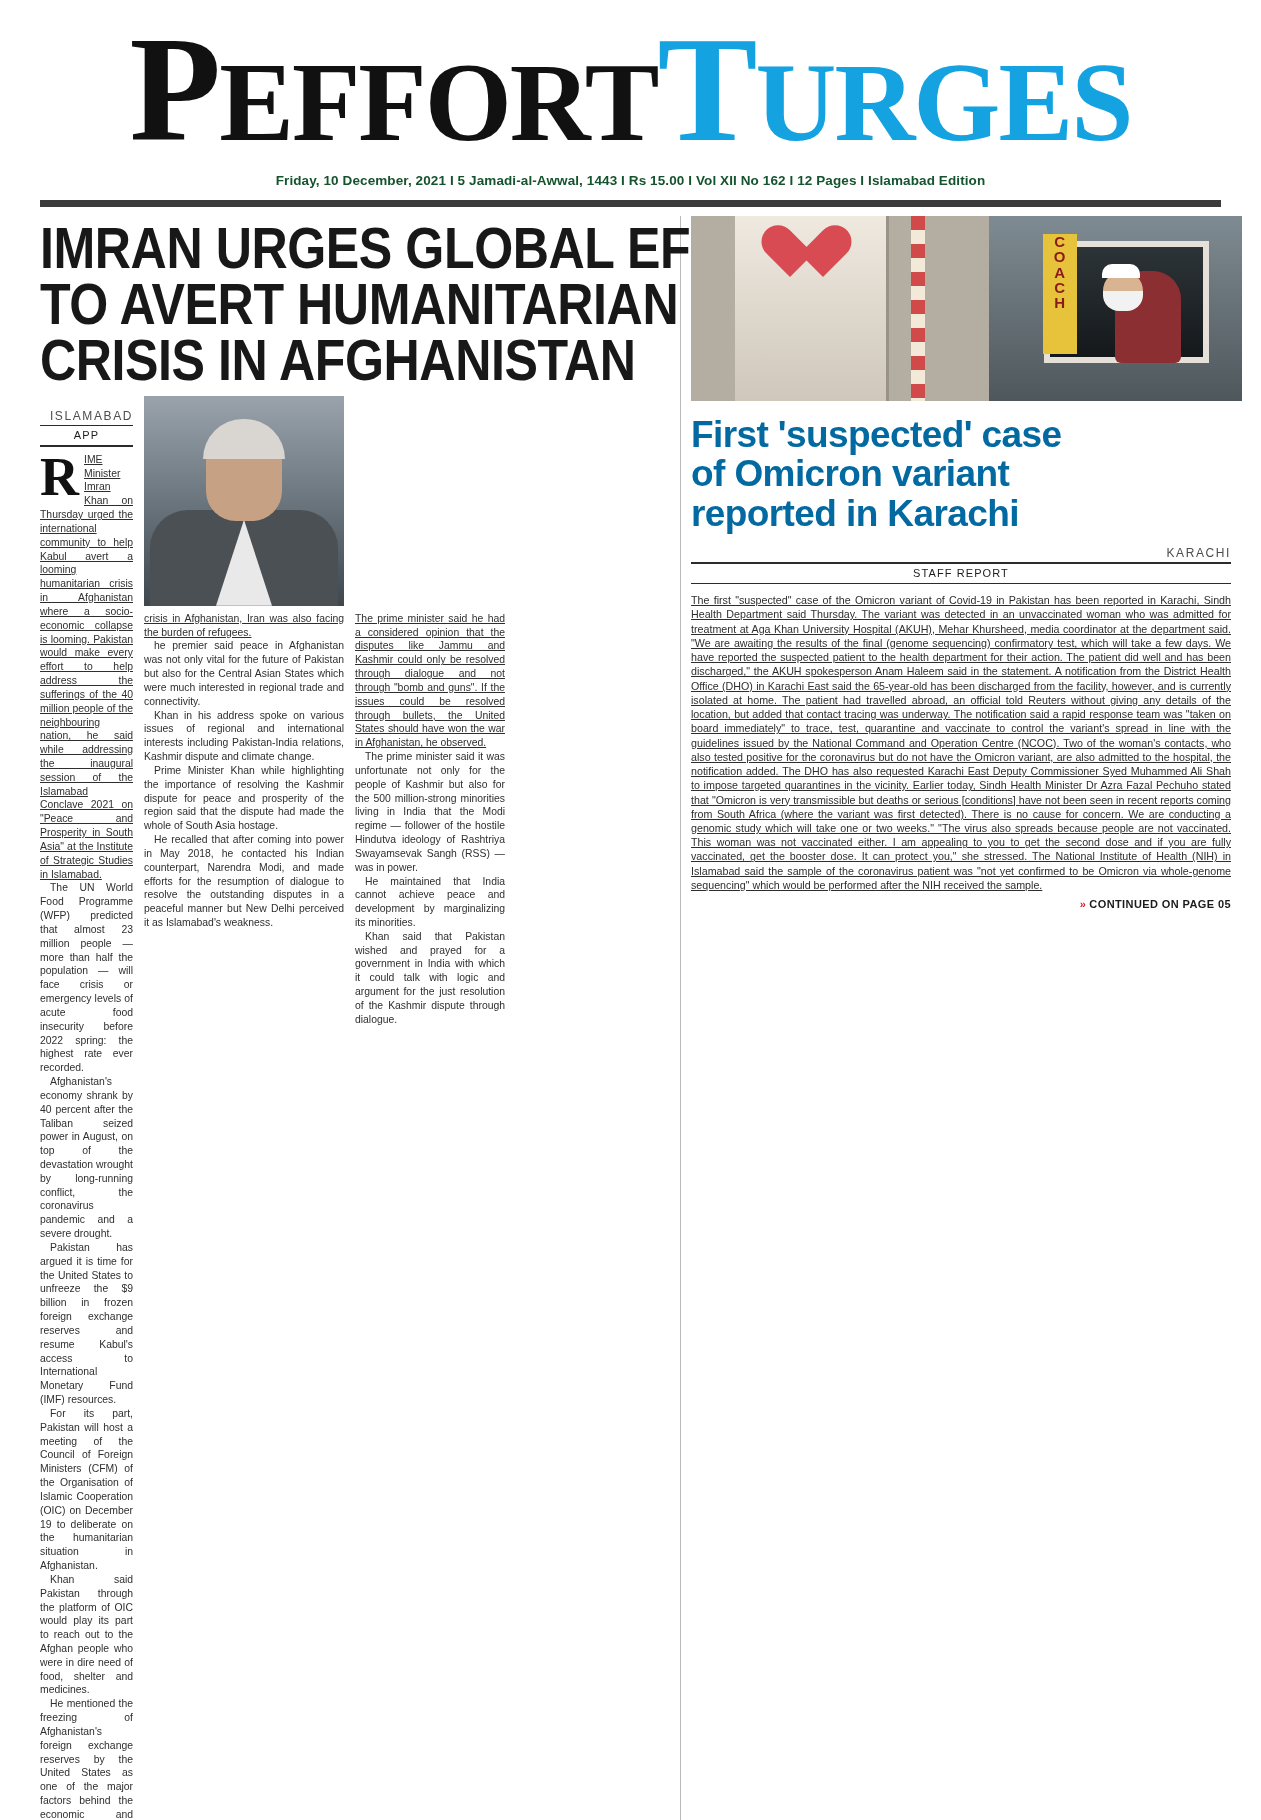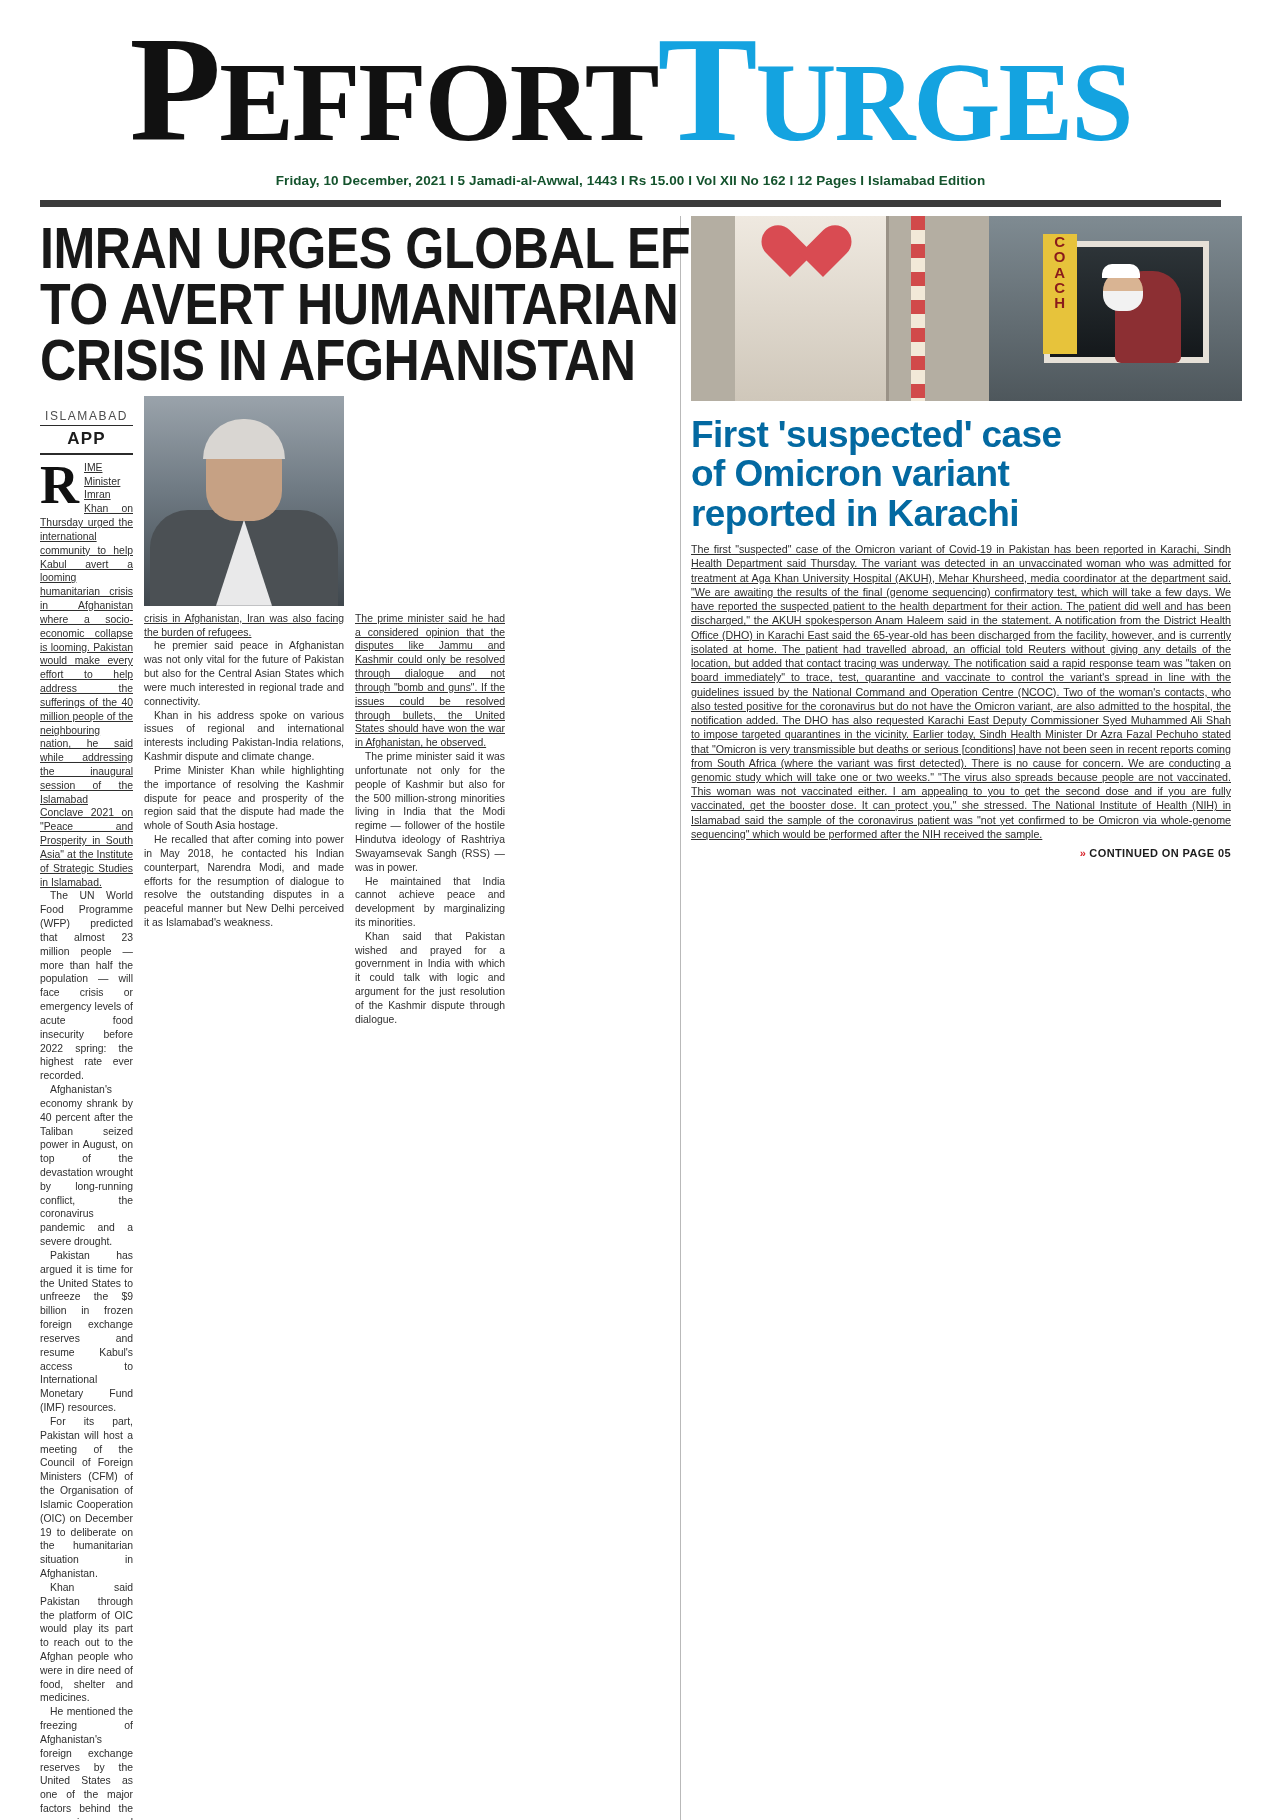--- a/index.html
+++ b/index.html
@@ -80,26 +80,26 @@
     font-weight:700;
     font-size:37px;
     line-height:1.07;
     letter-spacing:-0.6px;
     margin:14px 0 0 0;
     color:#0369a1;
   }
 
   .byline { margin-top:12px; }
   .byline .city {
-    text-align:center; font-size:12px; letter-spacing:1.6px;
+    text-align:right; font-size:12px; letter-spacing:1.6px;
     color:#4d4d4d; padding-bottom:2px;margin-top:13px;
   }
   .byline .bline { height:1.5px; background:#2b2b2b; }
   .byline .author {
-    text-align:center; font-size:17px; font-weight:700;
+    text-align:center; font-size:11px; font-weight:400;
     letter-spacing:1.1px; color:#1c1c1c; padding-top:3px; padding-bottom:4px;
   }
   .byline .bline2 { height:1.5px; background:#2b2b2b; }
 
   .body-col {
     font-family:"Liberation Sans", sans-serif;
     font-size:10.4px;
     line-height:1.33;
     text-align:justify;
     color:#2e2e2e;
@@ -224,20 +224,26 @@
         <div class="hp-mask"></div>
         <div class="hp-cap"></div>
       </div>
 
       <div class="omicron-head">
         <div>First 'suspected' case</div>
         <div>of Omicron variant</div>
         <div>reported in Karachi</div>
       </div>
 
+      <div class="byline">
+        <div class="city">KARACHI</div>
+        <div class="bline"></div>
+        <div class="author">STAFF REPORT</div>
+        <div class="bline2"></div>
+      </div>
 
       <div class="body-col omicron-body" style="font-size:10.7px;">
         <p>The first "suspected" case of the Omicron variant of Covid-19 in Pakistan has been reported in Karachi, Sindh Health Department said Thursday. The variant was detected in an unvaccinated woman who was admitted for treatment at Aga Khan University Hospital (AKUH), Mehar Khursheed, media coordinator at the department said. "We are awaiting the results of the final (genome sequencing) confirmatory test, which will take a few days. We have reported the suspected patient to the health department for their action. The patient did well and has been discharged," the AKUH spokesperson Anam Haleem said in the statement. A notification from the District Health Office (DHO) in Karachi East said the 65-year-old has been discharged from the facility, however, and is currently isolated at home. The patient had travelled abroad, an official told Reuters without giving any details of the location, but added that contact tracing was underway. The notification said a rapid response team was "taken on board immediately" to trace, test, quarantine and vaccinate to control the variant's spread in line with the guidelines issued by the National Command and Operation Centre (NCOC). Two of the woman's contacts, who also tested positive for the coronavirus but do not have the Omicron variant, are also admitted to the hospital, the notification added. The DHO has also requested Karachi East Deputy Commissioner Syed Muhammed Ali Shah to impose targeted quarantines in the vicinity. Earlier today, Sindh Health Minister Dr Azra Fazal Pechuho stated that "Omicron is very transmissible but deaths or serious [conditions] have not been seen in recent reports coming from South Africa (where the variant was first detected). There is no cause for concern. We are conducting a genomic study which will take one or two weeks." "The virus also spreads because people are not vaccinated. This woman was not vaccinated either. I am appealing to you to get the second dose and if you are fully vaccinated, get the booster dose. It can protect you," she stressed. The National Institute of Health (NIH) in Islamabad said the sample of the coronavirus patient was "not yet confirmed to be Omicron via whole-genome sequencing" which would be performed after the NIH received the sample.</p>
       </div>
 
       <div class="continued">
         <span class="arrow">»</span><span>CONTINUED ON PAGE 05</span>
       </div>
     </div>
   </div>

